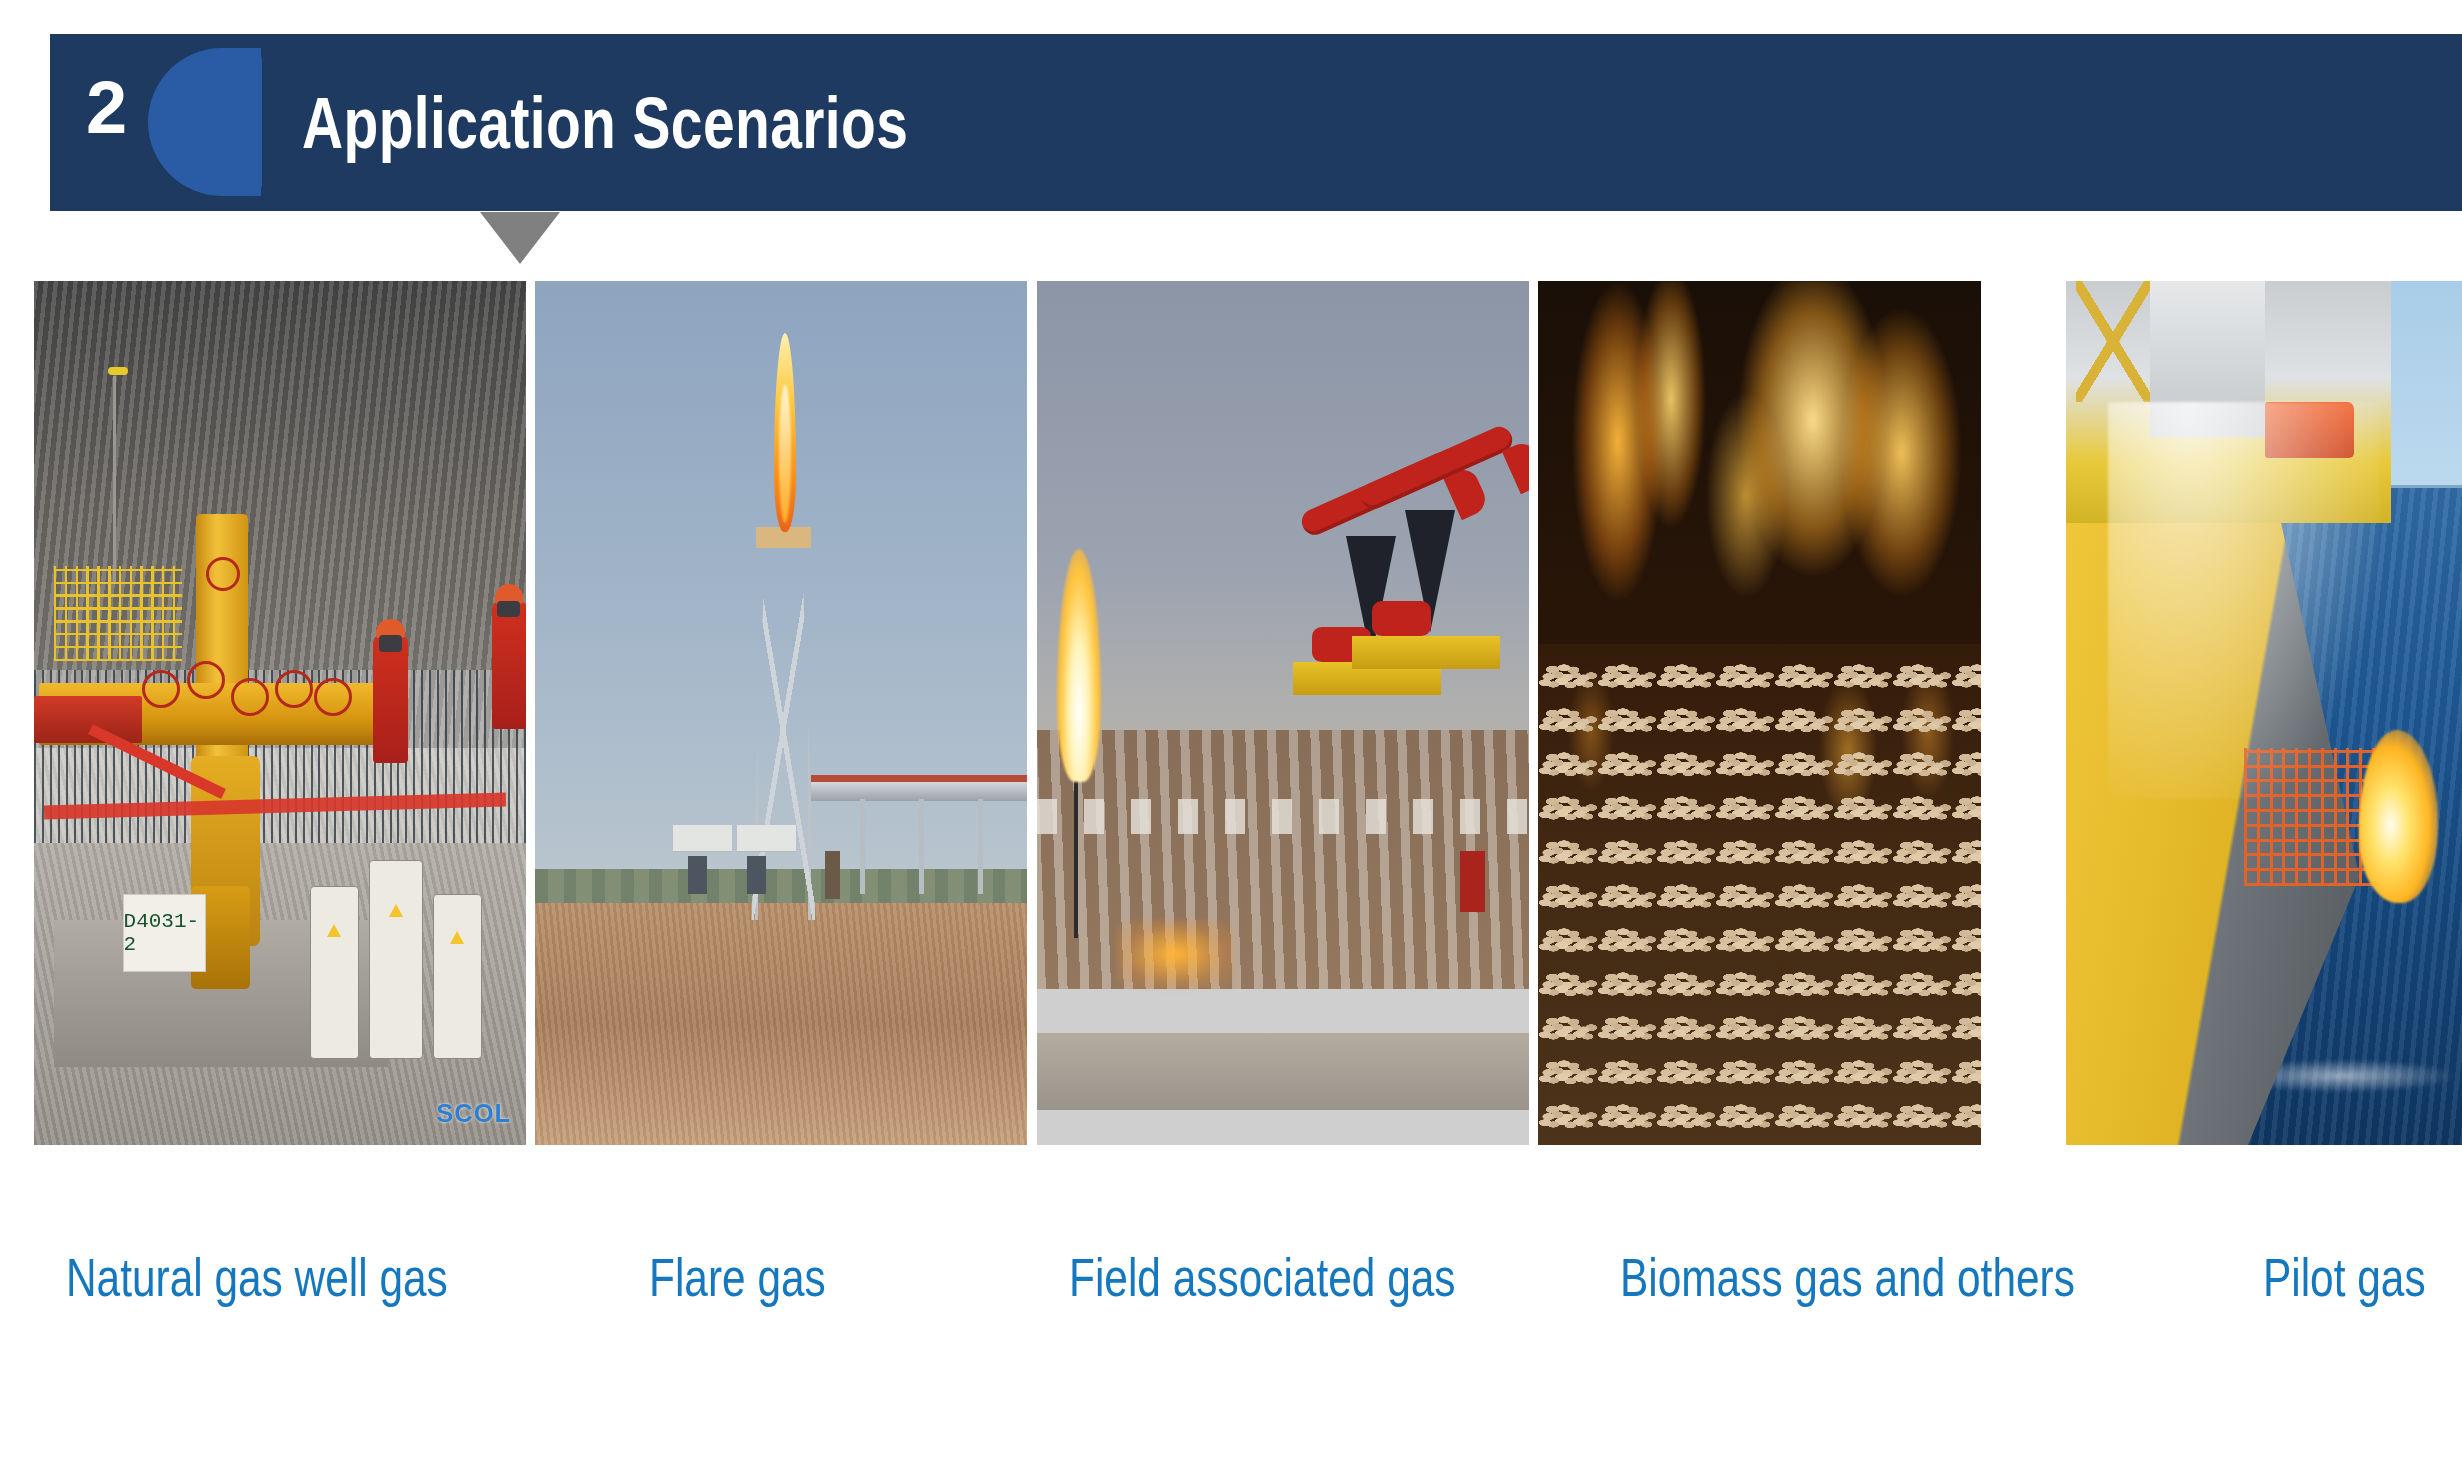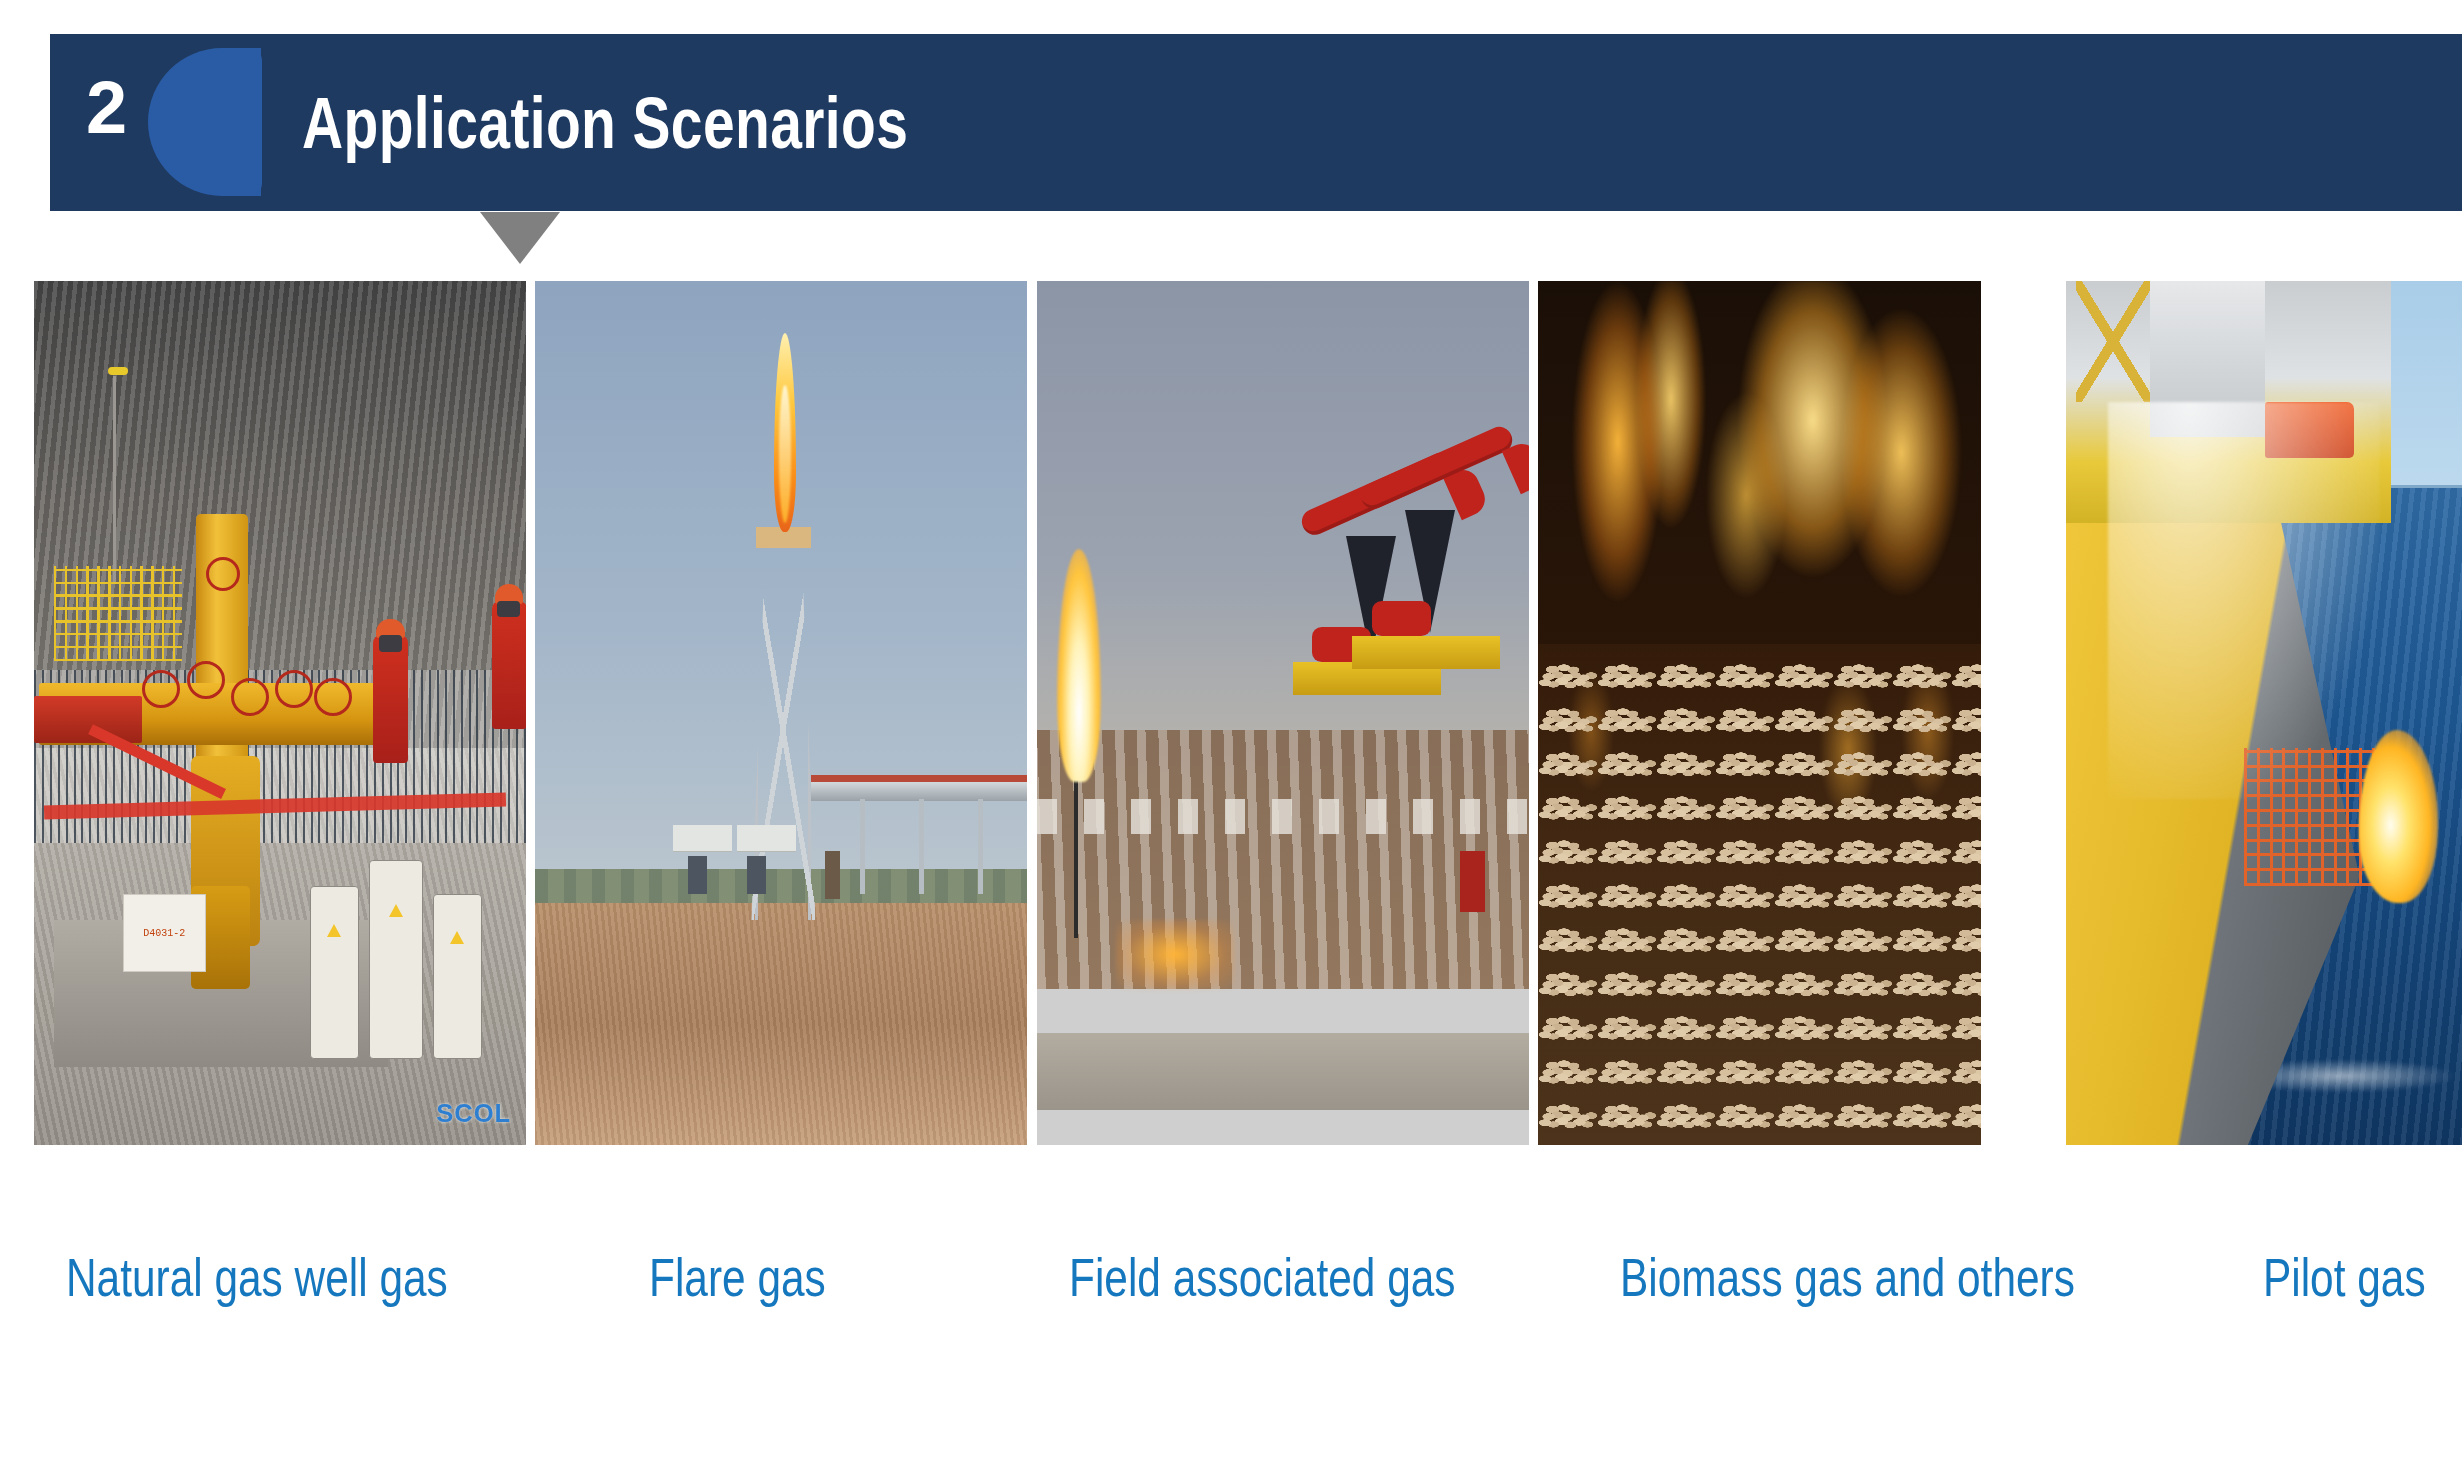--- a/index.html
+++ b/index.html
@@ -140,21 +140,21 @@
   }
   .worker .mask{
     position:absolute; left:5.9px; top:0px; width:22.7px; height:16.7px;
     background:#3c3c42; border-radius:3.9px;
   }
   #photo-wellhead .w1{ left:69%; top:41%; }
   #photo-wellhead .w2{ left:93%; top:37%; }
   #photo-wellhead .sign-board{
     position:absolute; left:18%; top:71%; width:17%; height:9%;
     background:#f2efe8; border:1px solid #cfcbc3;
-    color:#c2410c; font-size:10px; display:flex; align-items:center; justify-content:center;
+    color:#14532d; font-size:21px; display:flex; align-items:center; justify-content:center;
     font-family:"Liberation Mono", monospace;
   }
   .warn-sign{
     position:absolute; background:#edeae2; border:1.5px solid #8d8a84; border-radius:3.9px;
   }
   .warn-sign::before{
     content:""; position:absolute; left:50%; top:22%; transform:translateX(-50%);
     border-left:7.9px solid transparent; border-right:7.9px solid transparent;
     border-bottom:13.8px solid #f3c52b;
   }

